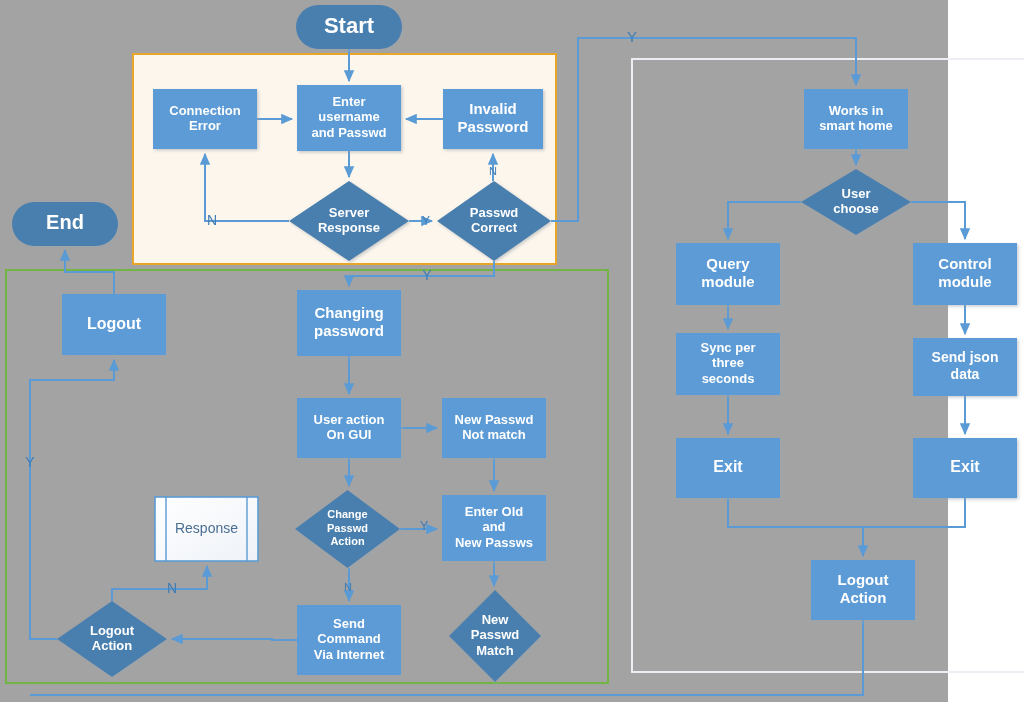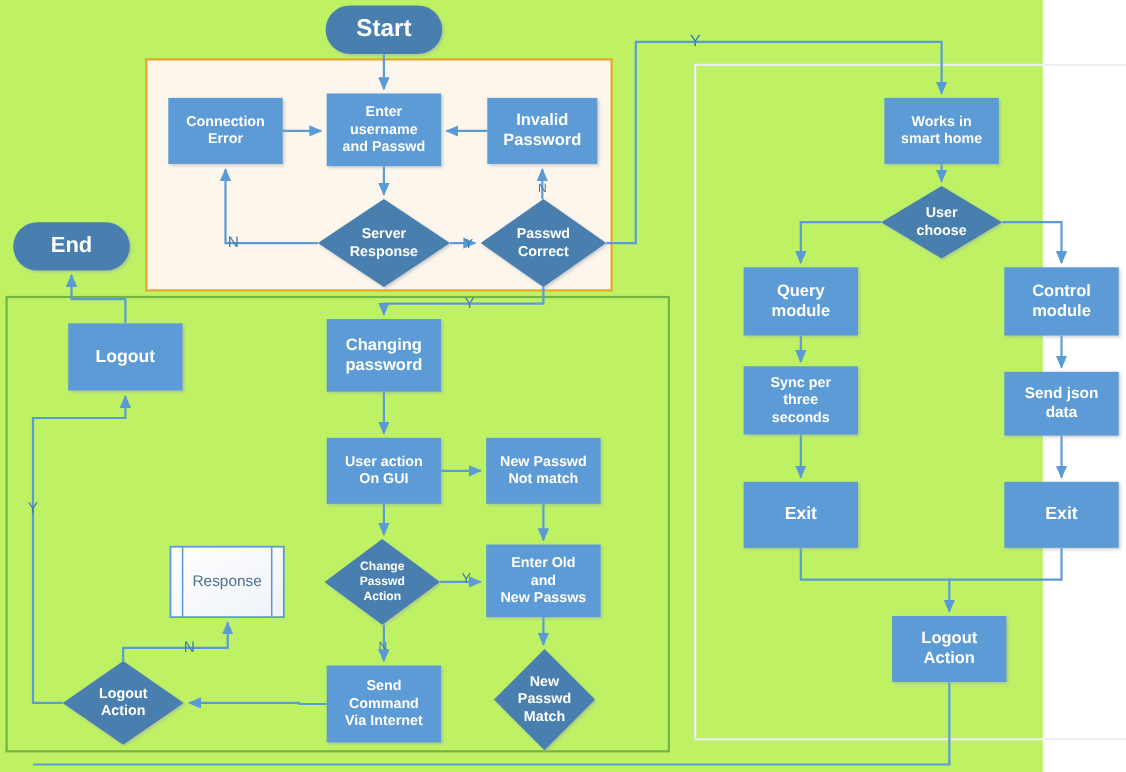--- a/index.html
+++ b/index.html
@@ -10,21 +10,21 @@
   body {
     width: 1024px;
     height: 702px;
     font-family: "Liberation Sans", sans-serif;
     overflow: hidden;
   }
   #canvas {
     position: relative;
     width: 948px;
     height: 702px;
-    background: #bef264;
+    background: #a3a3a3;
   }
   svg#flow {
     position: absolute;
     top: 0;
     left: 0;
     width: 1024px;
     height: 702px;
   }
   .node-label {
     fill: #ffffff;

